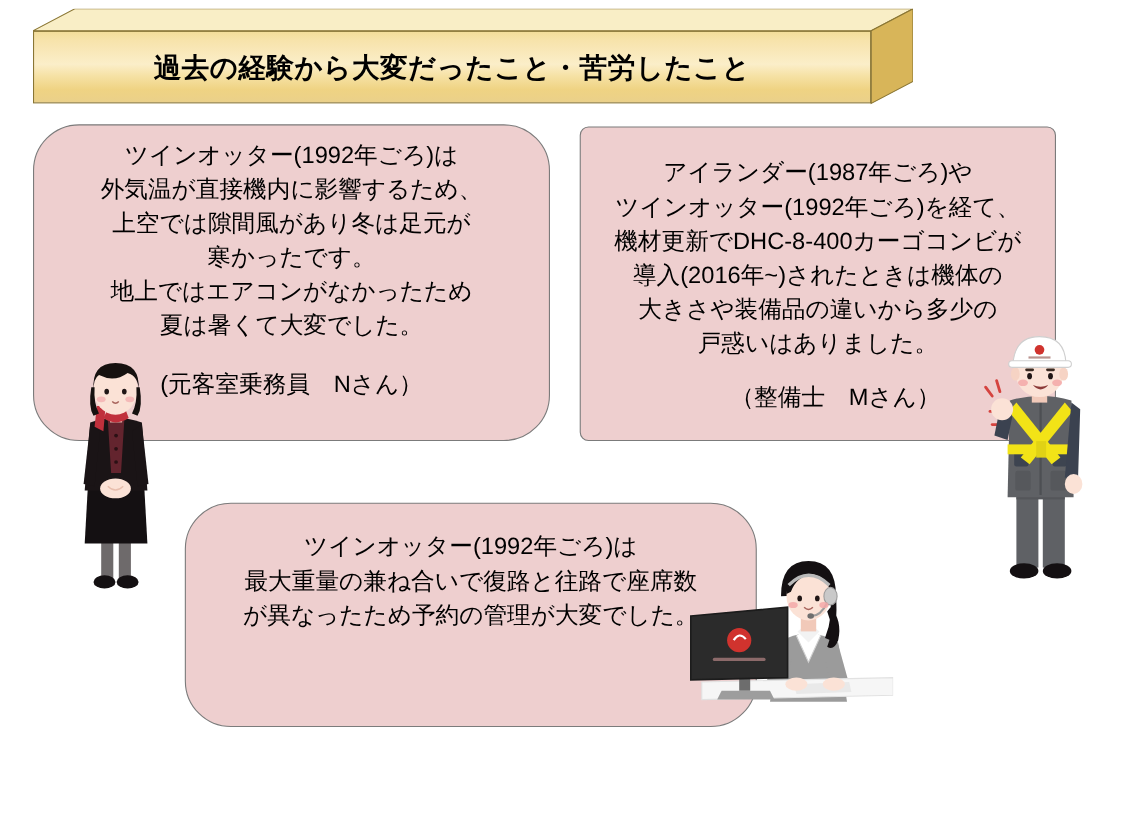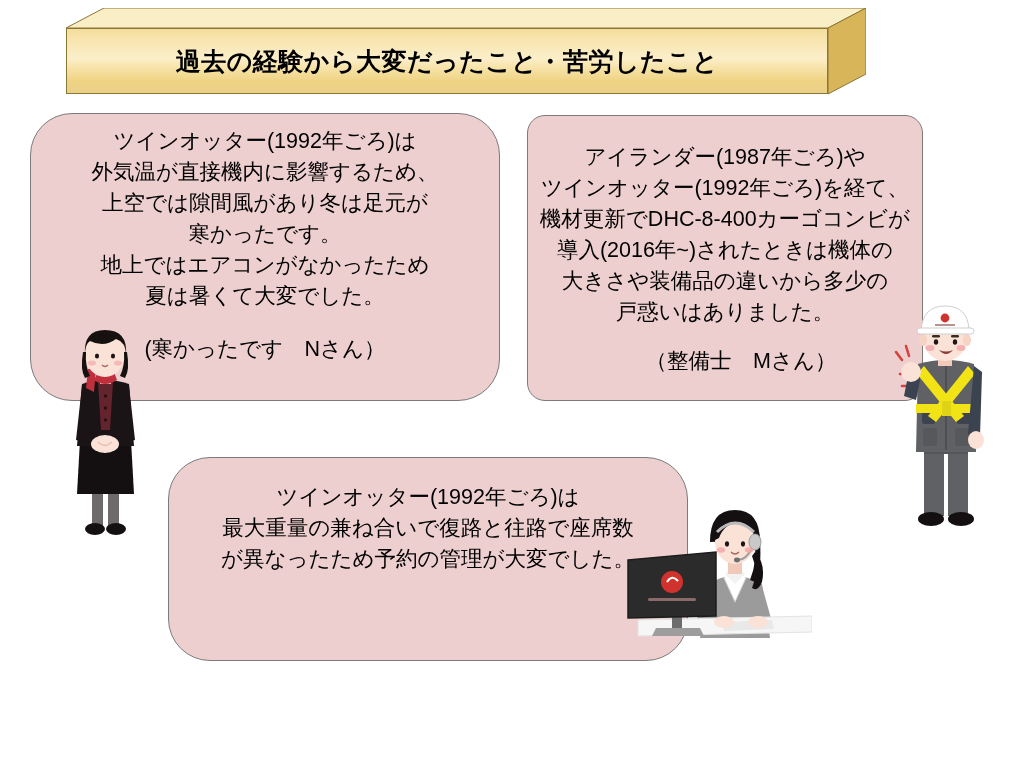--- a/index.html
+++ b/index.html
@@ -16,21 +16,20 @@
     color: #000000;
   }
 
   
   .banner-wrap {
     position: absolute;
     left: 30px;
     top: 8px;
     width: 800px;
     height: 88px;
-    margin-left: 36px;
   }
   
   .banner-top-face {
     position: absolute;
     left: 0;
     top: 0;
     width: 800px;
     height: 88px;
   }
   .banner-face {
@@ -87,23 +86,23 @@
     width: 470px;
     height: 288px;
     border-radius: 42px;
     padding-top: 12px;
   }
   #bubble-1 .bubble-attr { margin-top: 22px; }
 
   #bubble-2 {
     left: 527px;
     top: 115px;
-    width: 396px;
+    width: 433px;
     height: 286px;
-    border-radius: 18px;
+    border-radius: 8px;
     padding-top: 26px;
   }
   #bubble-2 .bubble-attr { margin-top: 18px; padding-left: 32px; }
 
   #bubble-3 {
     left: 168px;
     top: 457px;
     width: 520px;
     height: 204px;
     border-radius: 42px;
@@ -134,21 +133,21 @@
   </div>
 </div>
 
 <div class="bubble" id="bubble-1">
   <div class="bubble-text">ツインオッター(1992年ごろ)は
 外気温が直接機内に影響するため、
 上空では隙間風があり冬は足元が
 寒かったです。
 地上ではエアコンがなかったため
 夏は暑くて大変でした。</div>
-  <div class="bubble-attr">(寒かったです　Nさん）</div>
+  <div class="bubble-attr">(元客室乗務員　Nさん）</div>
 </div>
 
 <div class="bubble" id="bubble-2">
   <div class="bubble-text">アイランダー(1987年ごろ)や
 ツインオッター(1992年ごろ)を経て、
 機材更新でDHC-8-400カーゴコンビが
 導入(2016年~)されたときは機体の
 大きさや装備品の違いから多少の
 戸惑いはありました。</div>
   <div class="bubble-attr">（整備士　Mさん）</div>

